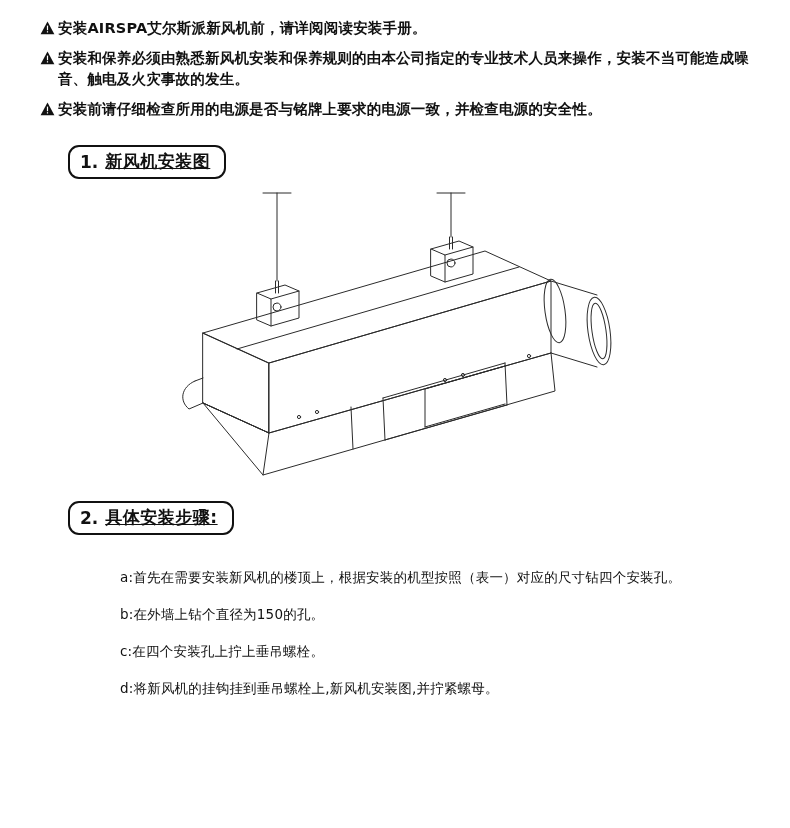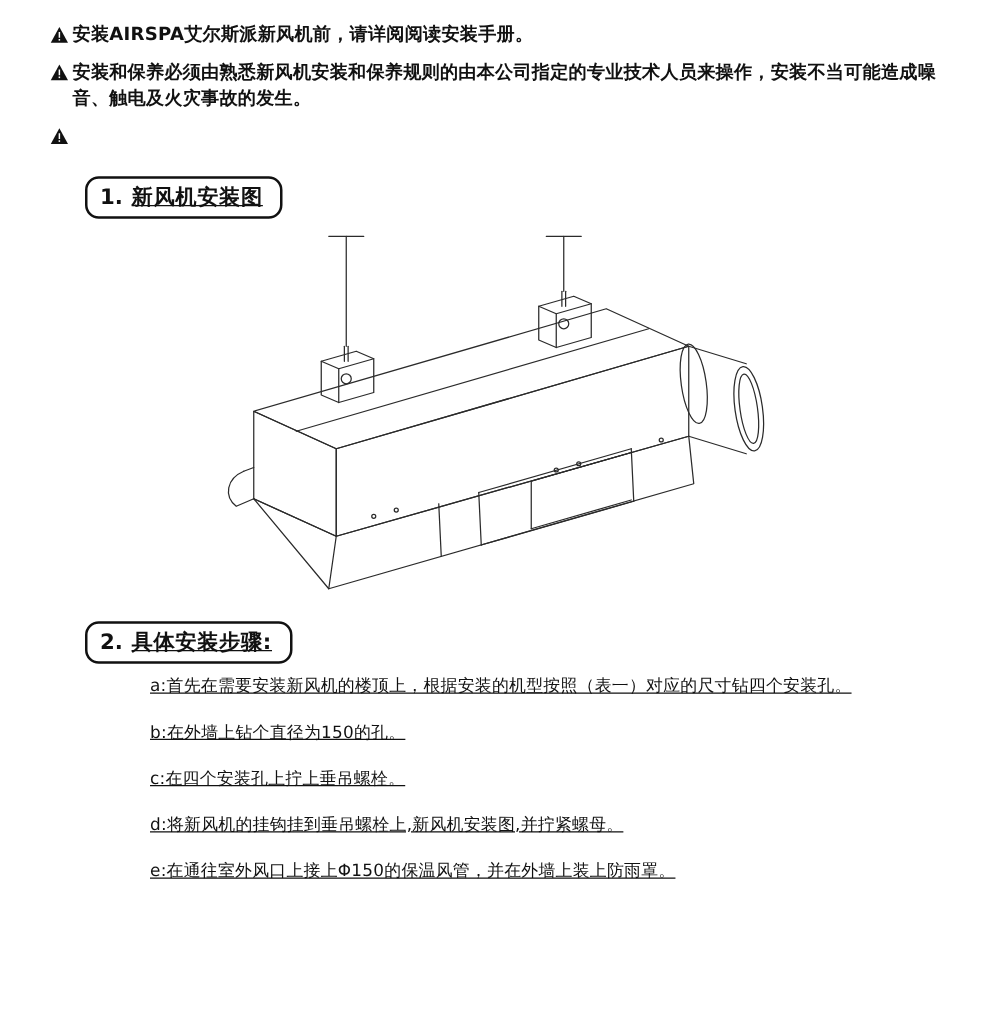--- a/index.html
+++ b/index.html
@@ -85,23 +85,22 @@
   .figure {
     width: 100%;
     height: 300px;
     position: relative;
     margin-top: 6px;
   }
   .figure svg { display: block; margin: 0 auto; }
 
   
   .steps {
-    margin-top: 8px;
+    margin-top: 32px;
     padding-left: 80px;
-    text-decoration: underline;
   }
   .step {
     font-size: 13.5px;
     line-height: 20px;
     margin-bottom: 17px;
     letter-spacing: 0.2px;
   }
 </style>
 </head>
 <body>
@@ -133,20 +132,21 @@
     </div>
 
     <div class="warning-row">
       <span class="warn-icon">
         <svg width="15" height="14" viewBox="0 0 15 14">
           <path d="M7.5 0.6 L14.4 13.2 L0.6 13.2 Z" fill="#111"></path>
           <rect x="6.9" y="4.6" width="1.2" height="4.6" fill="#fff"></rect>
           <rect x="6.9" y="10.2" width="1.2" height="1.3" fill="#fff"></rect>
         </svg>
       </span>
+      <span class="warn-text">安装前请仔细检查所用的电源是否与铭牌上要求的电源一致，并检查电源的安全性。</span>
     </div>
 
   </div>
 
   <div class="head-wrap">
     <div class="section-head">
       <span class="section-num">1.</span>
       <span class="section-title">新风机安装图</span>
     </div>
   </div>
@@ -221,17 +221,16 @@
       <span class="section-num">2.</span>
       <span class="section-title">具体安装步骤:</span>
     </div>
   </div>
 
   <div class="steps">
     <div class="step">a:首先在需要安装新风机的楼顶上，根据安装的机型按照（表一）对应的尺寸钻四个安装孔。</div>
     <div class="step">b:在外墙上钻个直径为150的孔。</div>
     <div class="step">c:在四个安装孔上拧上垂吊螺栓。</div>
     <div class="step">d:将新风机的挂钩挂到垂吊螺栓上,新风机安装图,并拧紧螺母。</div>
-    <div class="step">e:在通往室外风口上接上Φ150的保温风管，并在外墙上装上防雨罩。</div>
 
   </div>
 
 </div>
 
 </body></html>

